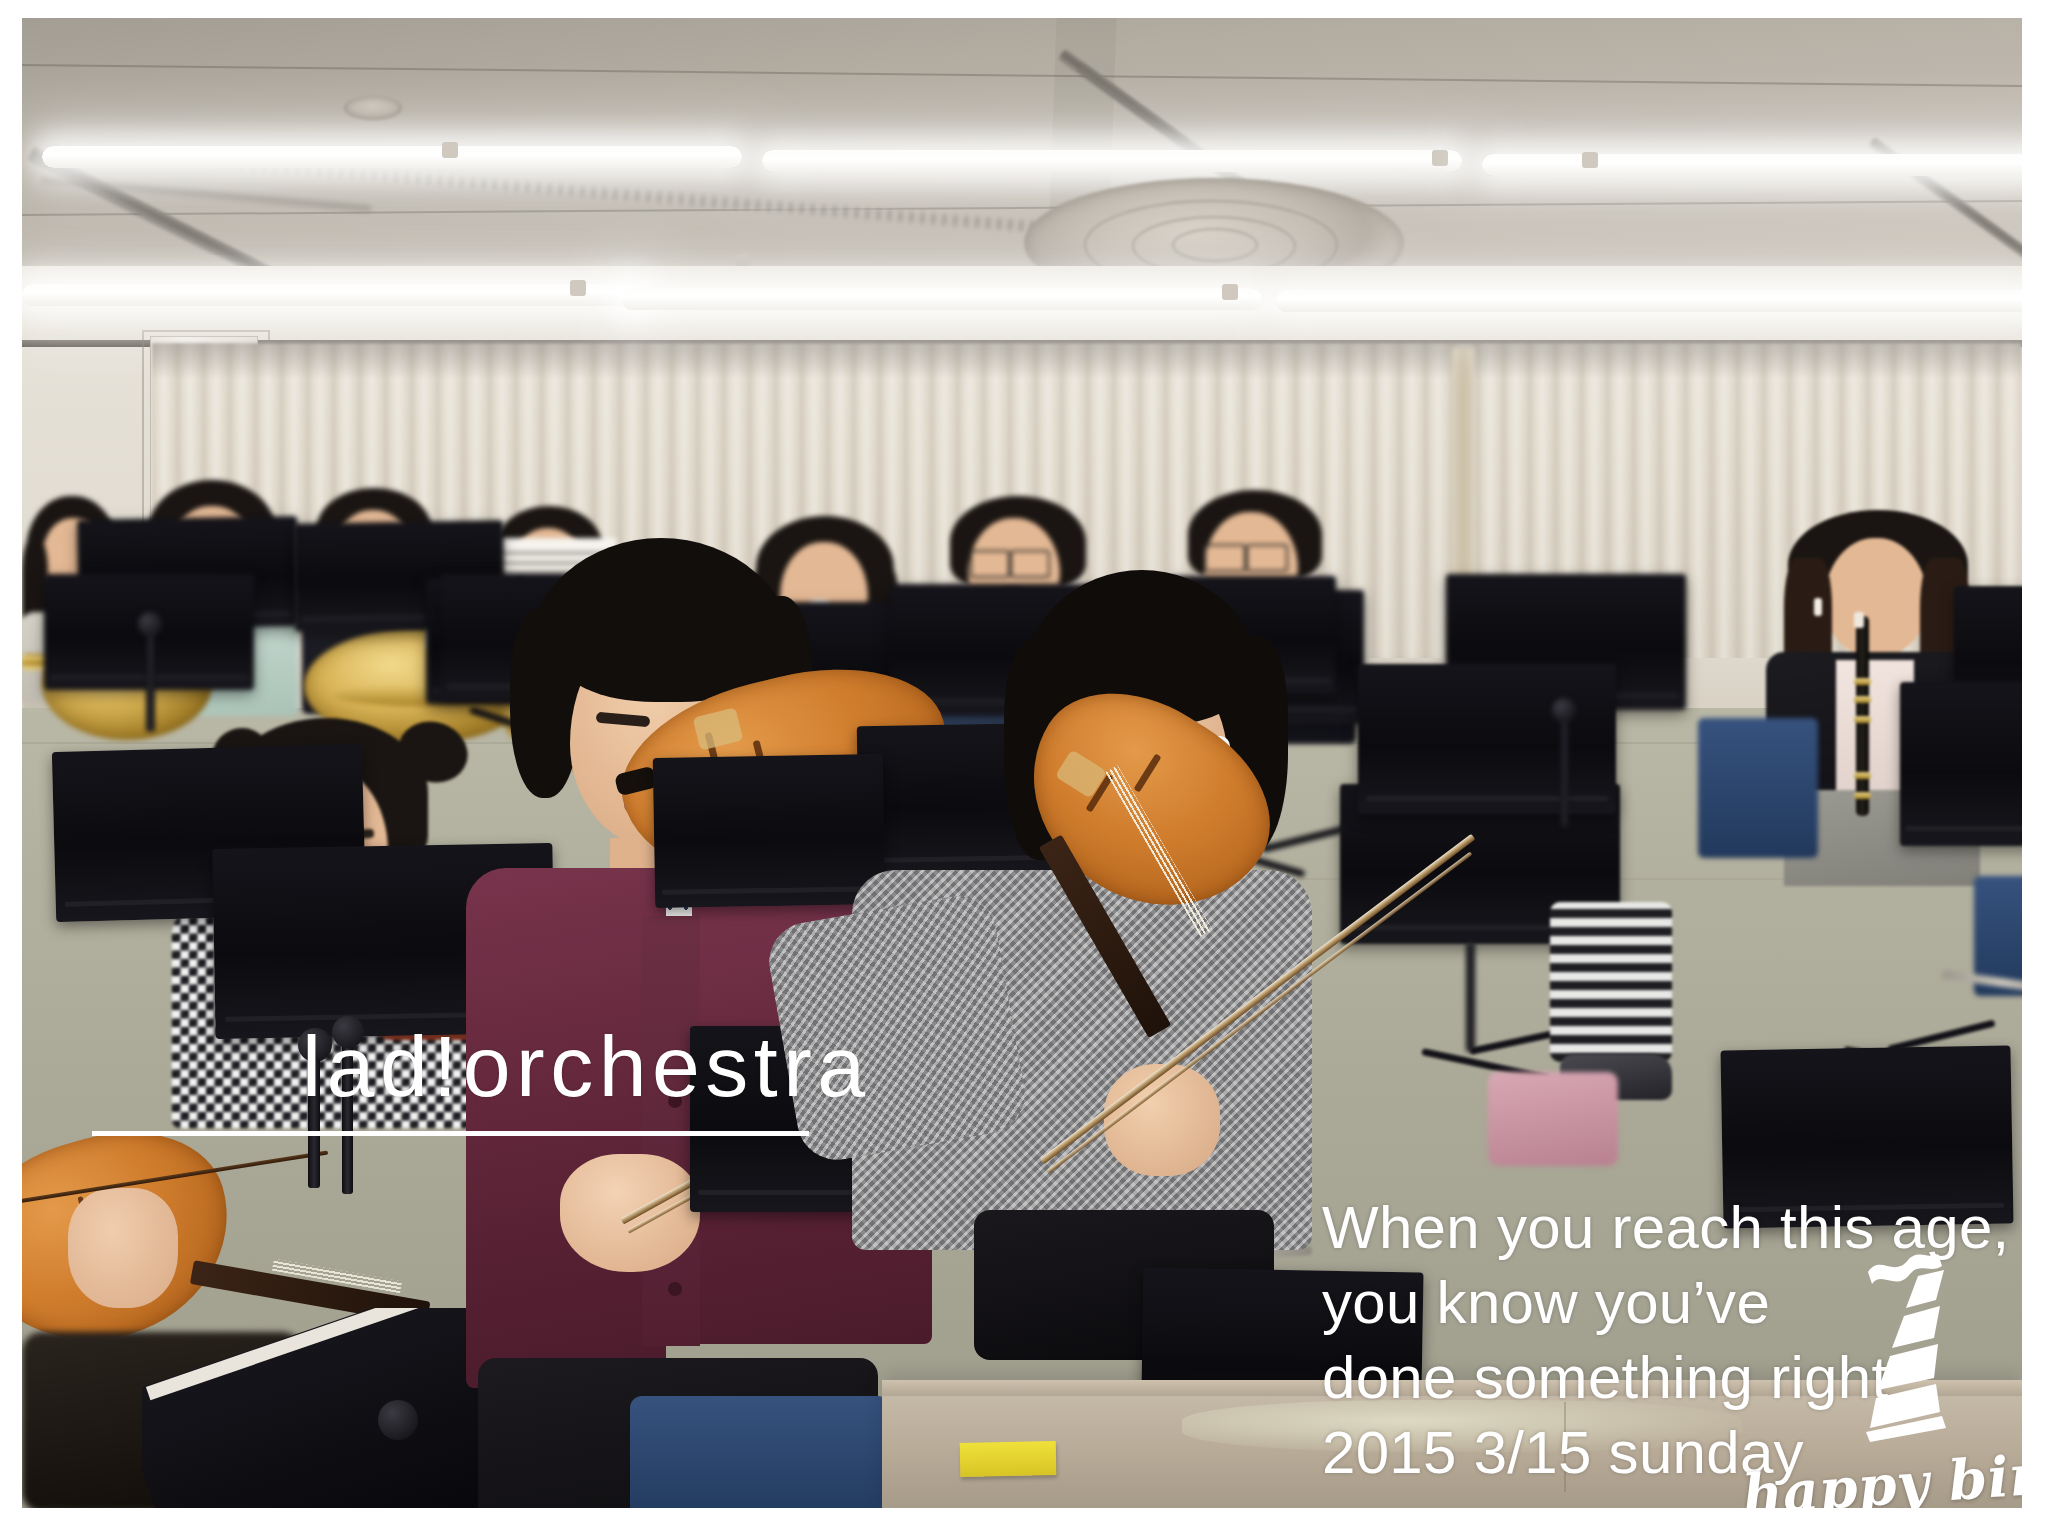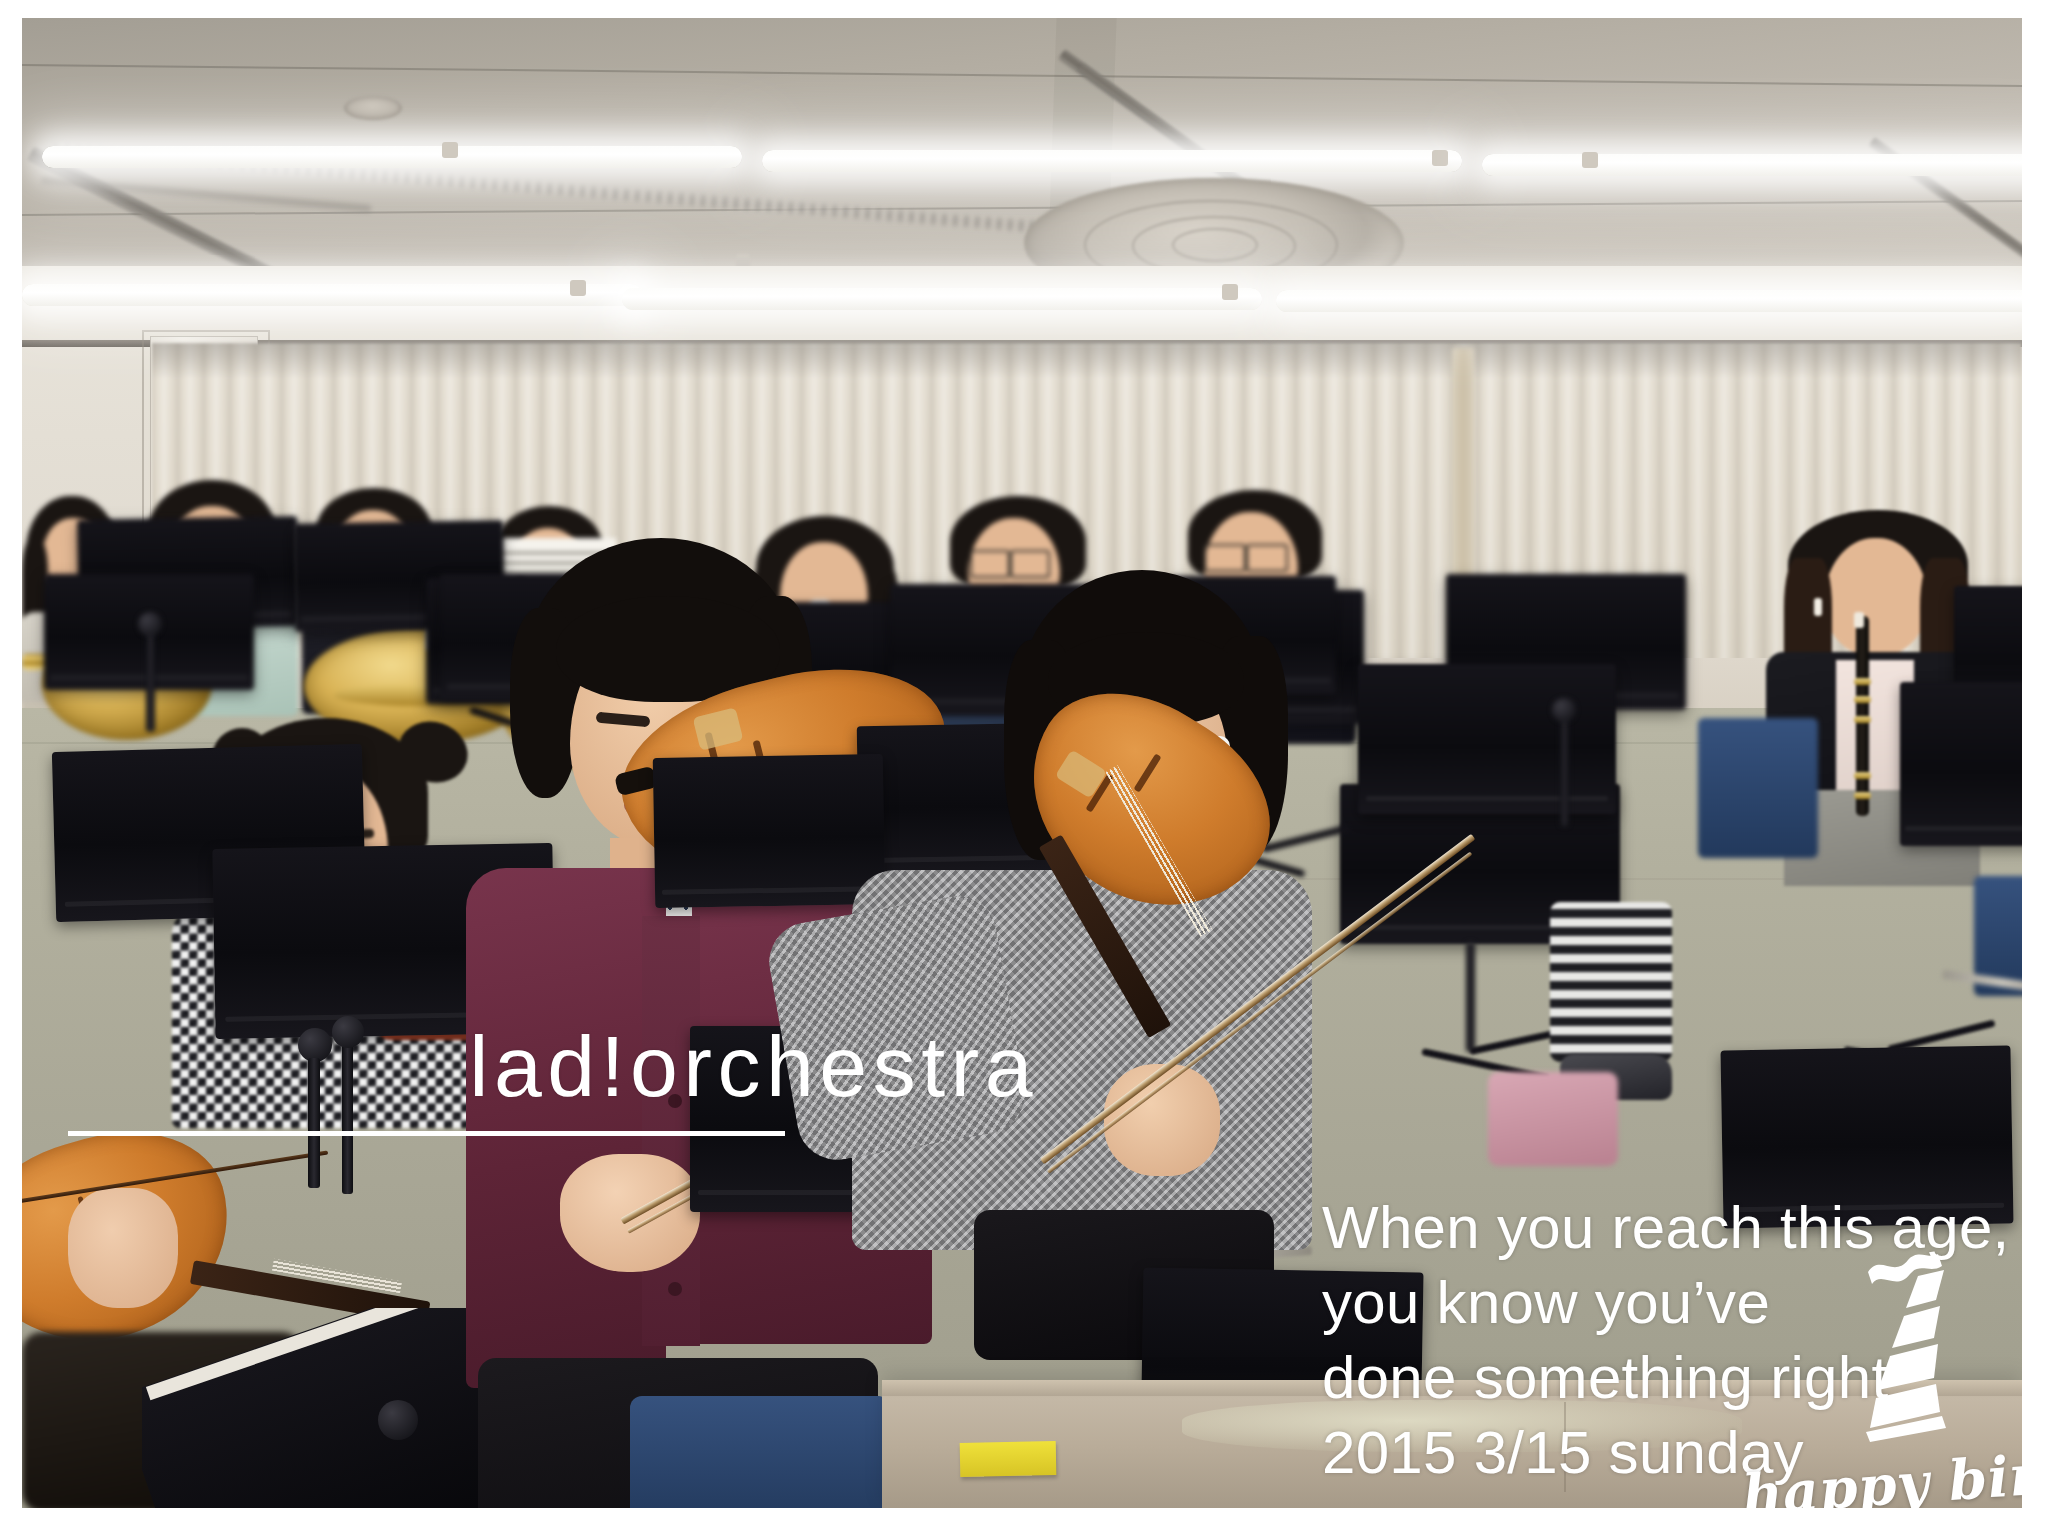--- a/index.html
+++ b/index.html
@@ -183,21 +183,21 @@
     background:linear-gradient(180deg,#efe13a,#d7c425);transform:rotate(-1.2deg);
     box-shadow:1px 3px 4px rgba(0,0,0,.22);
   }
   .tableseam{position:absolute;top:22px;width:2px;height:90px;background:rgba(120,110,95,.35);}
 
   .blur1{filter:blur(1.4px);}
   .blur2{filter:blur(2.6px);}
 
   
   #title-overlay{
-    position:absolute;left:256px;top:1005px;width:760px;text-align:right;
+    position:absolute;left:280px;top:1005px;width:760px;
   }
   #title-text{
     font-size:86px;line-height:1;color:#ffffff;letter-spacing:5.5px;
     font-weight:400;white-space:nowrap;
     text-shadow:0 0 3px rgba(0,0,0,.20);
   }
   #title-rule{
     margin-top:22px;margin-left:-210px;width:717px;height:5px;background:#ffffff;
   }
 

